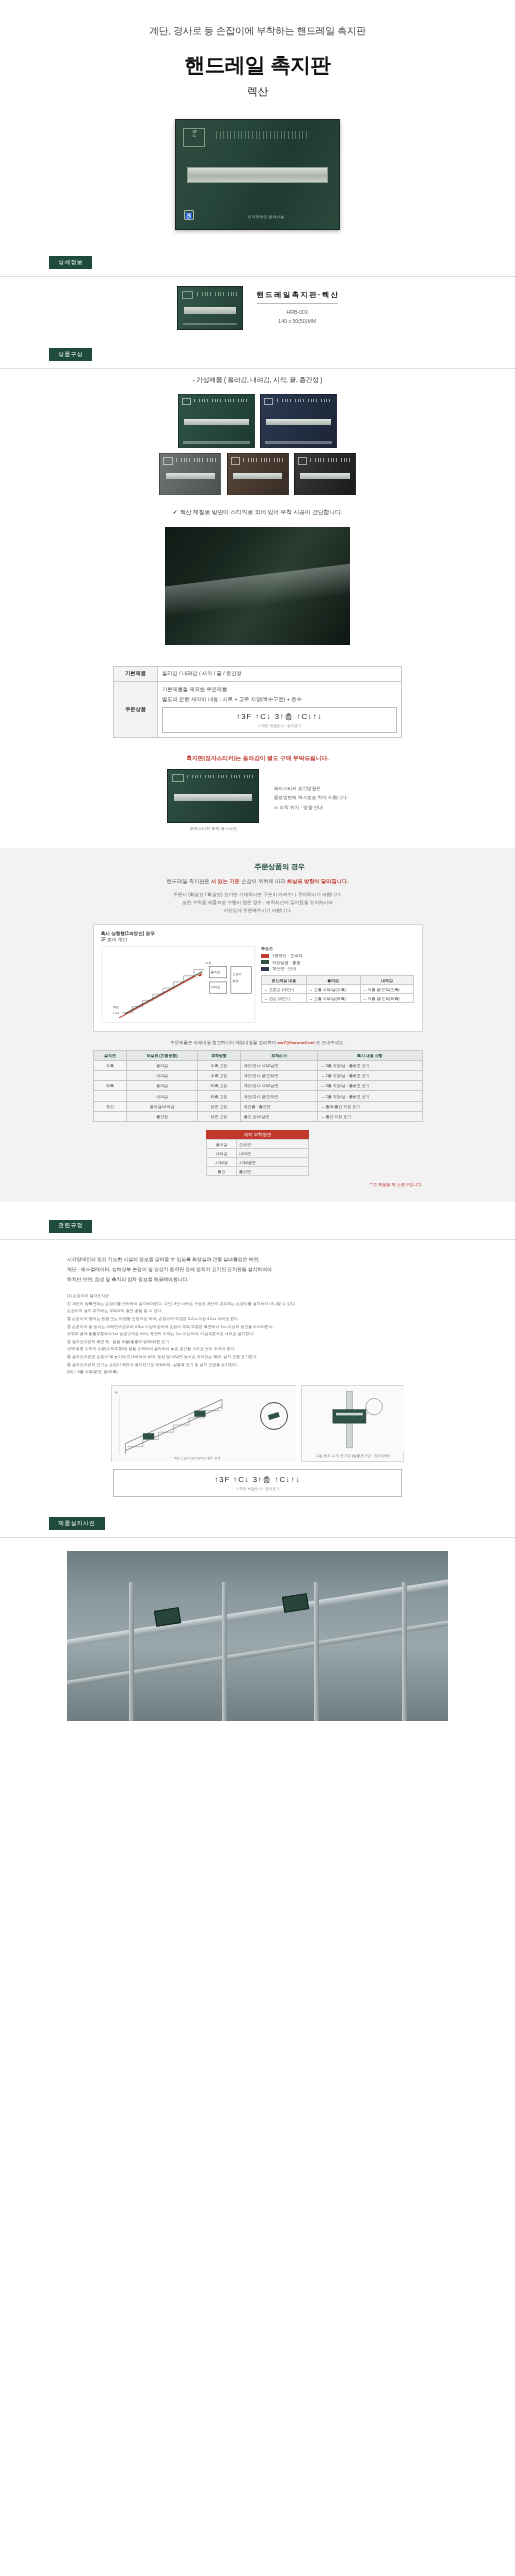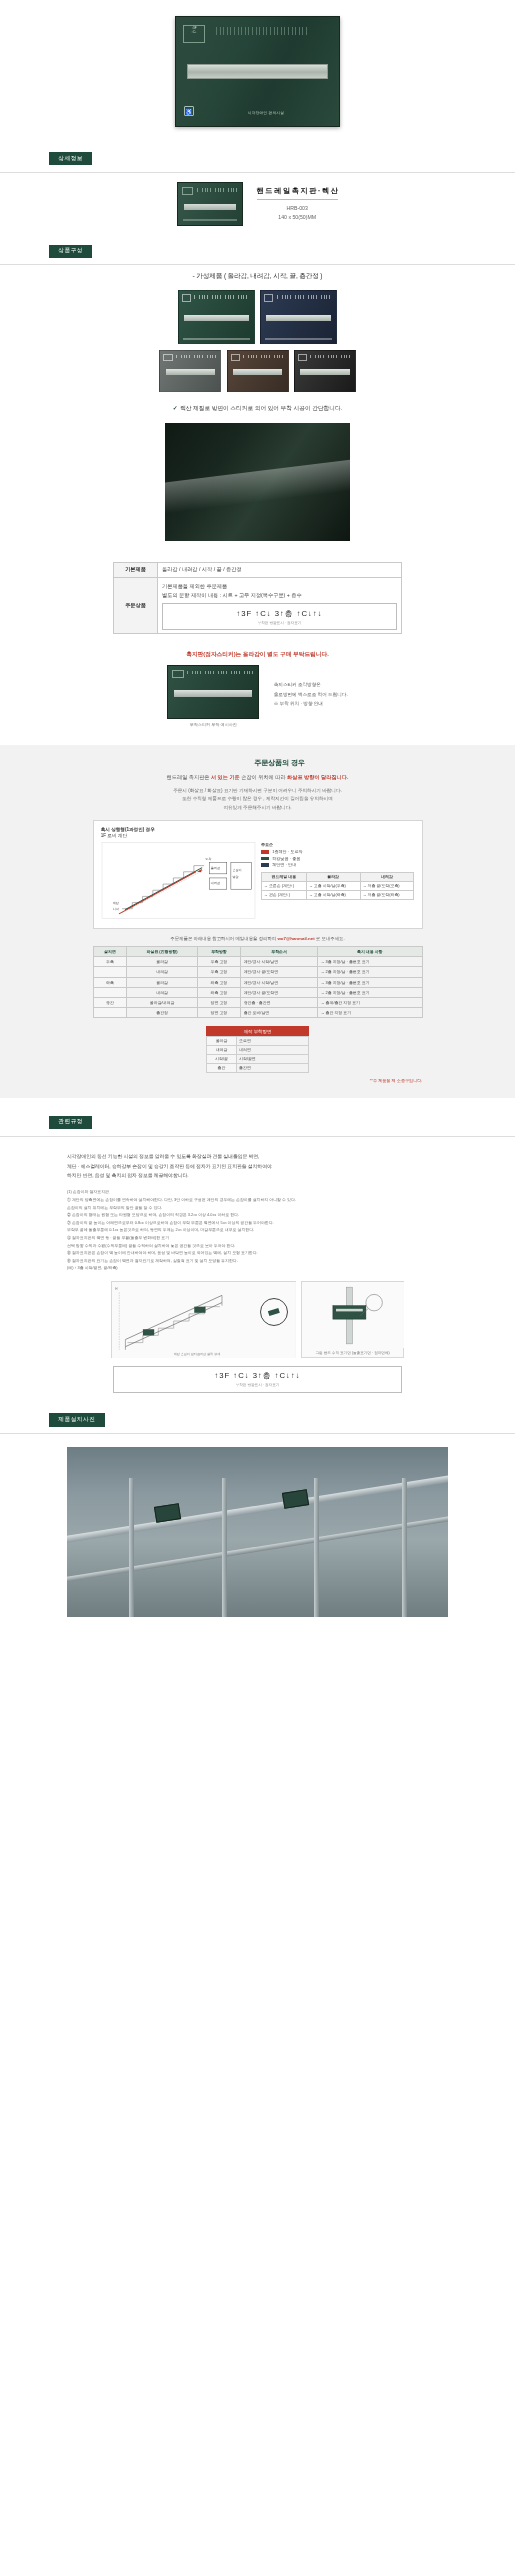--- a/index.html
+++ b/index.html
@@ -209,20 +209,25 @@
   .final-photo .sign {
     position:absolute; width:25px; height:15.5px; background:#27453a; border:0.5px solid #16271e;
     transform:rotate(-9deg);
   }
 </style>
 </head>
 <body>
 
 <div class="page">
 
+  <div class="hero">
+    <div class="hero-sub">계단, 경사로 등 손잡이에 부착하는 핸드레일 촉지판</div>
+    <div class="hero-title">핸드레일 촉지판</div>
+    <div class="hero-title2">렉산</div>
+  </div>
 
   <div class="main-img-wrap">
     <div class="plate">
       <div class="tinybar">↑3F<br>↑C↓</div>
       <div class="braille-top"></div>
       <div class="silver-bar"></div>
       <div class="wheel">♿</div>
       <div class="bottom-txt">시각장애인 편의시설</div>
     </div>
   </div>

